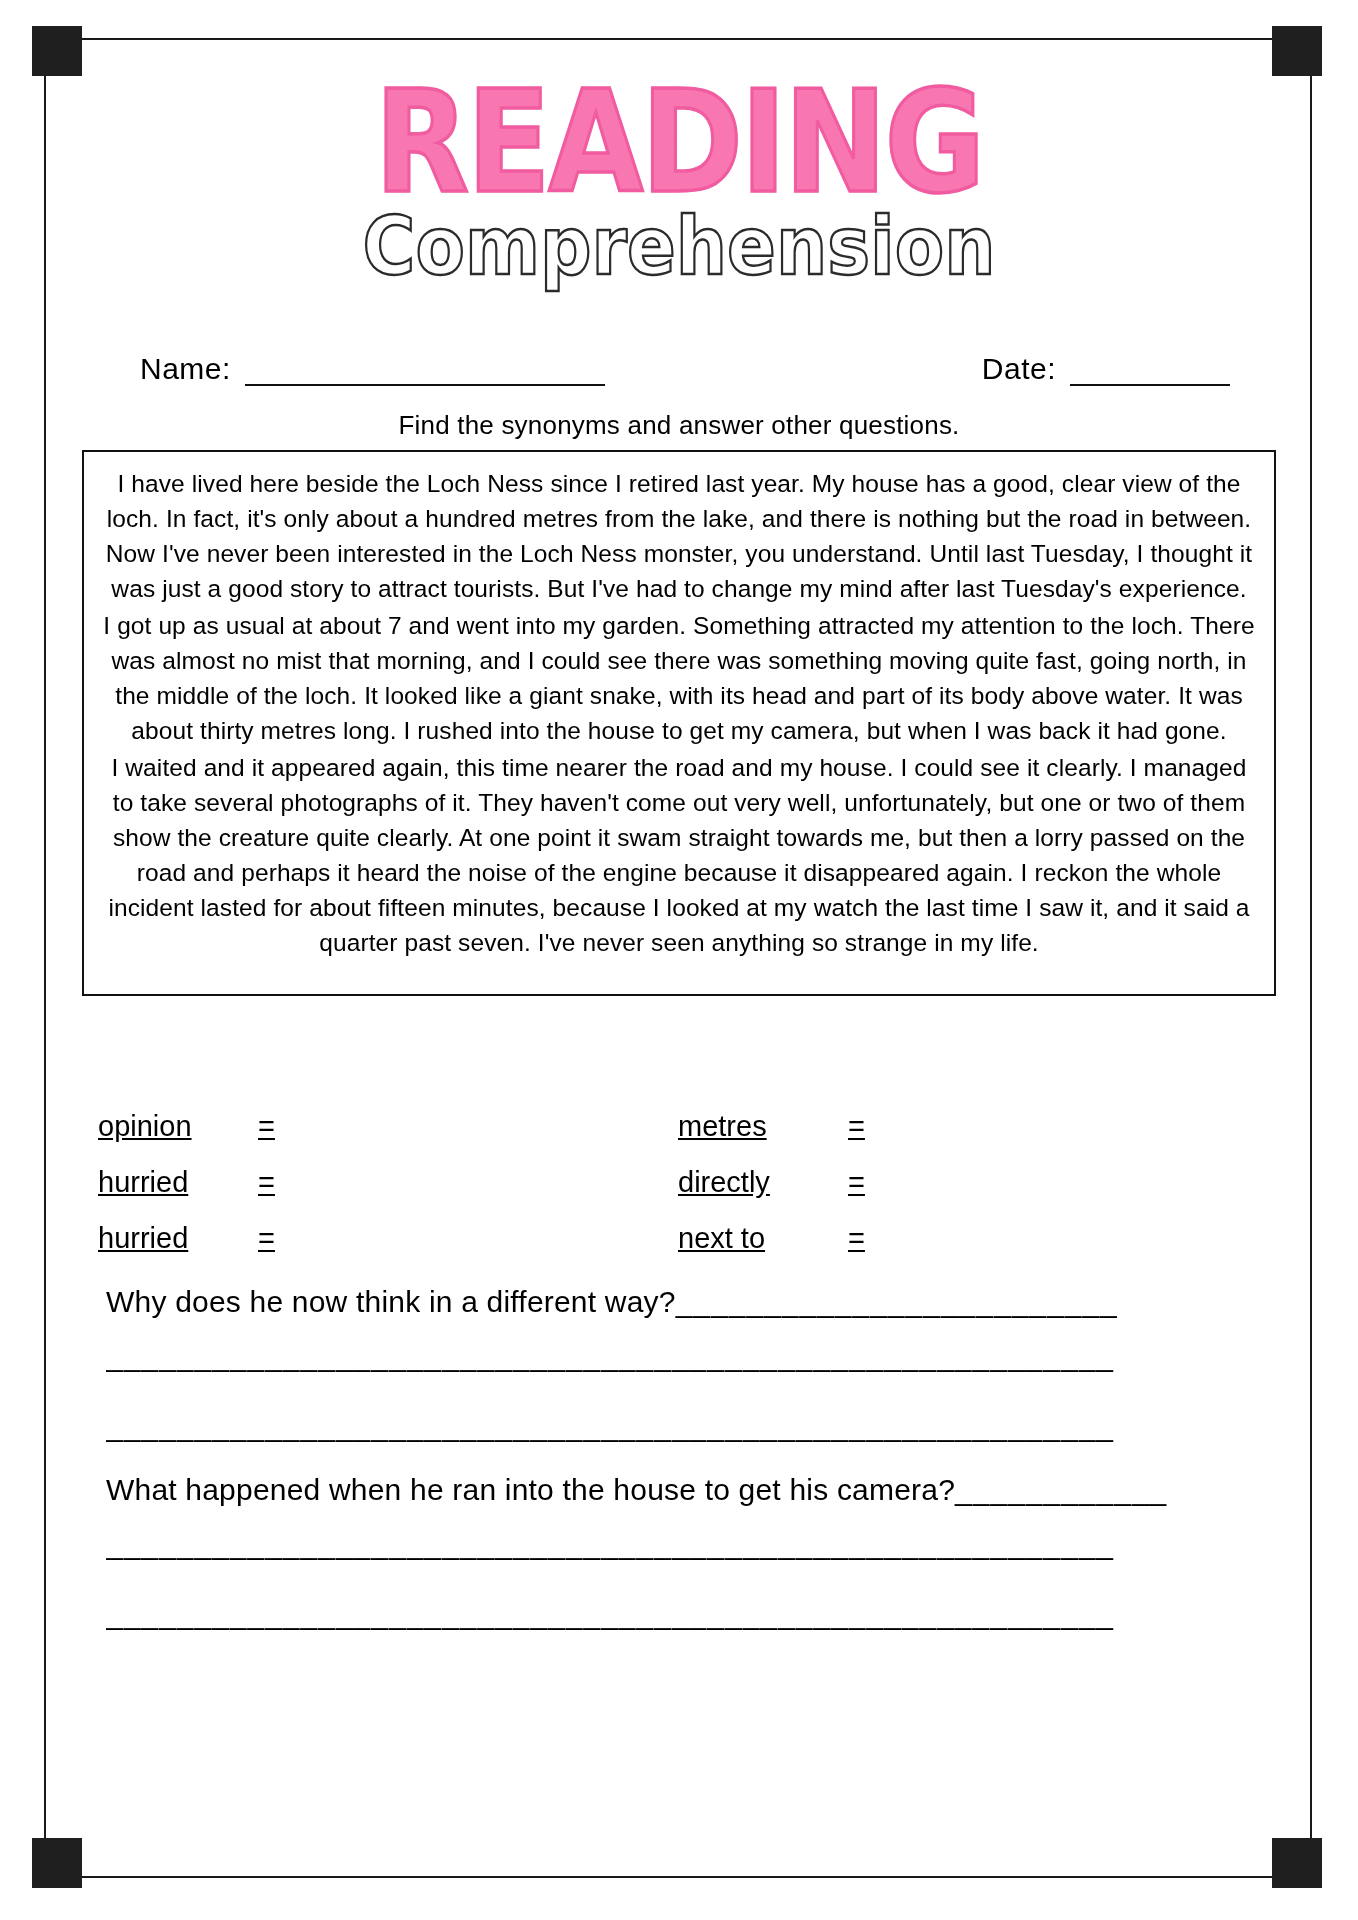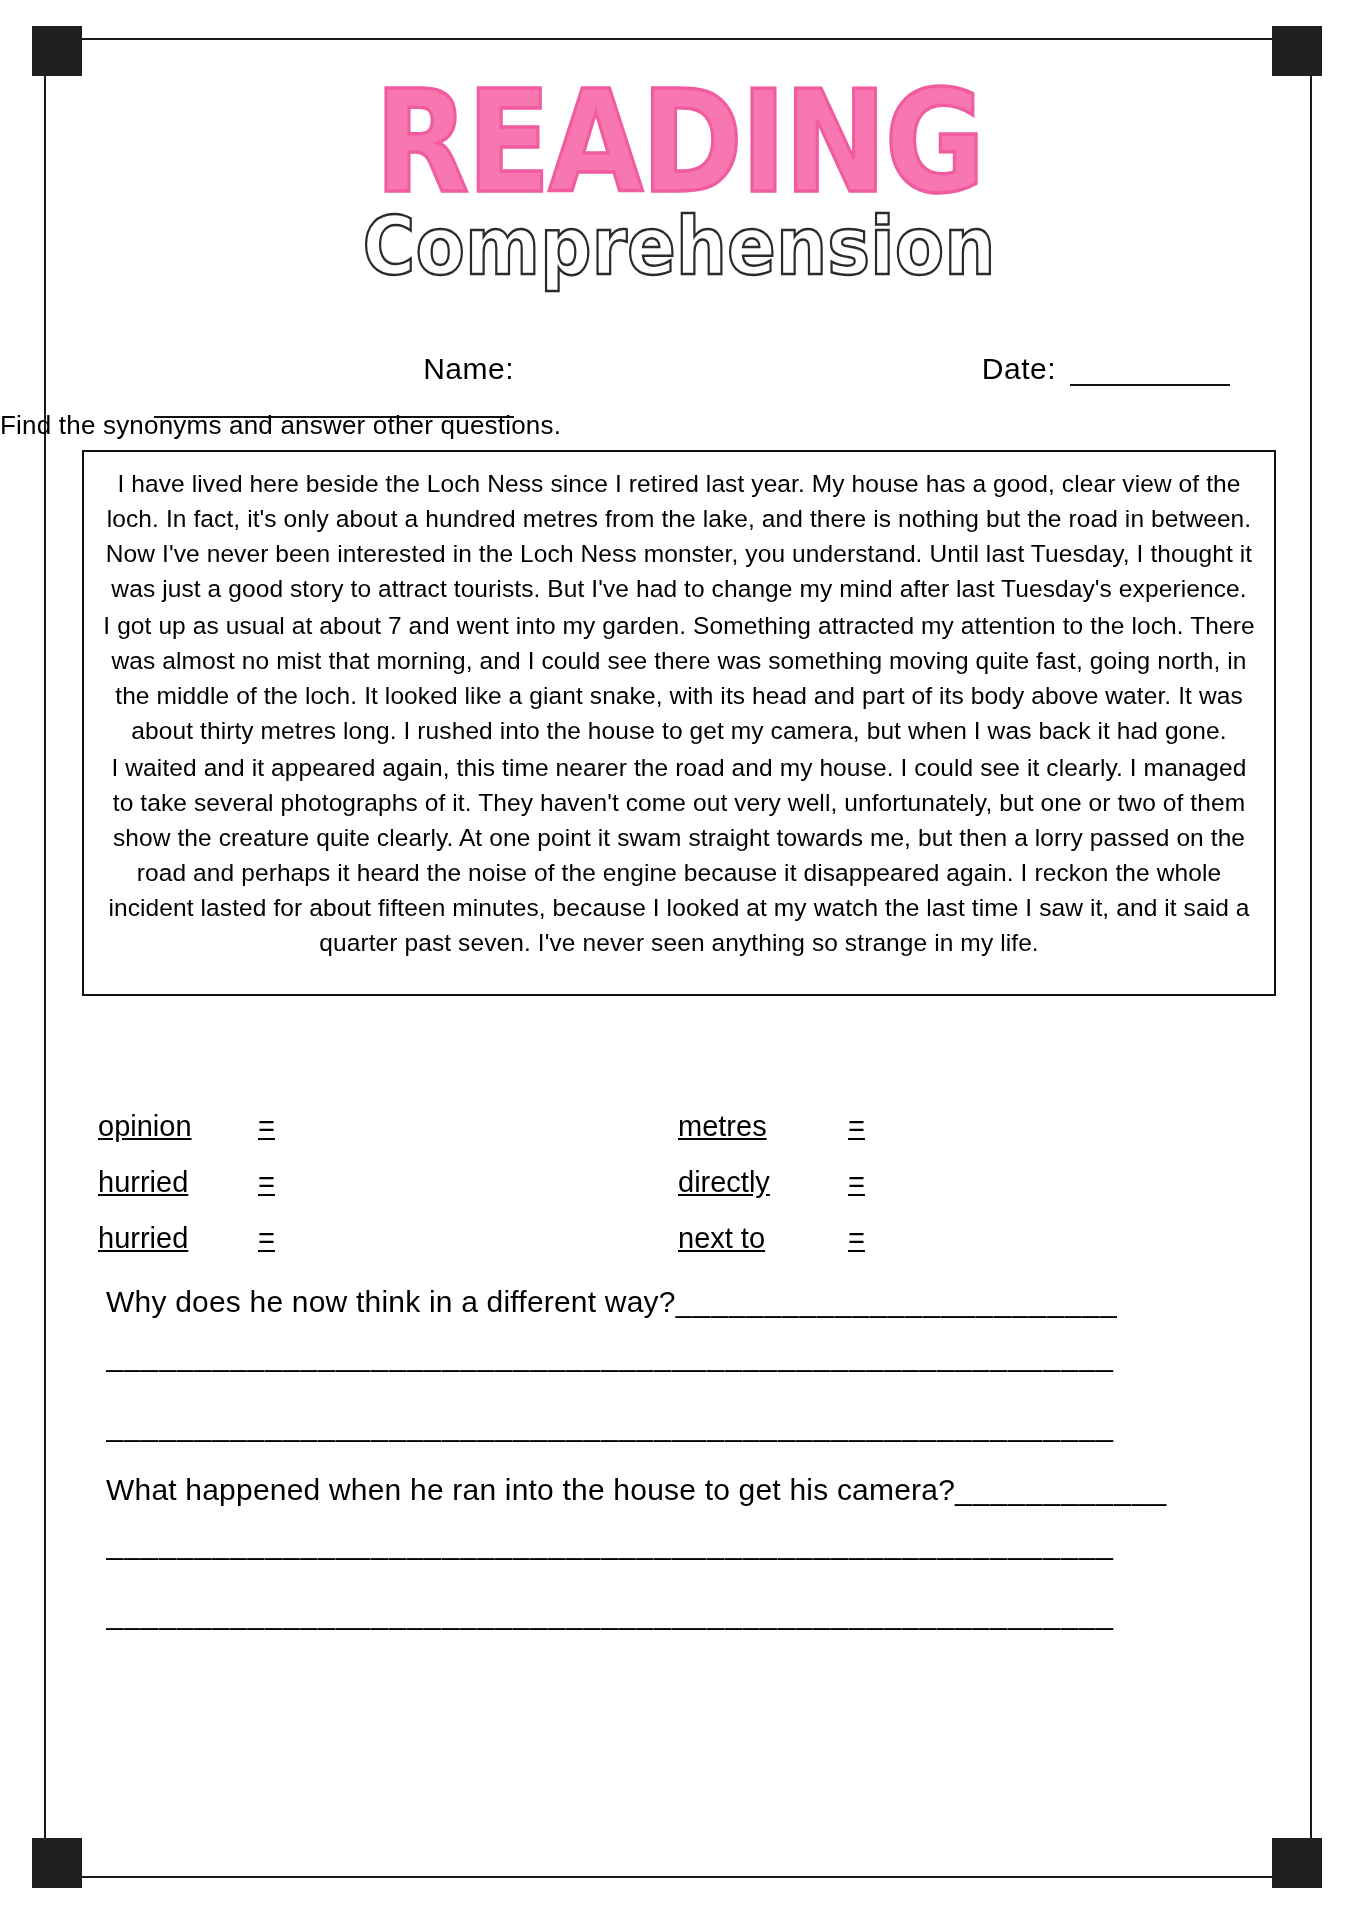--- a/index.html
+++ b/index.html
@@ -93,21 +93,20 @@
   .name-label, .date-label {
     font-family: "Liberation Sans", sans-serif;
     font-size: 30px;
     letter-spacing: 0.5px;
   }
   .name-group {
     position: absolute;
     left: 0; top: 0;
     display: flex;
     align-items: flex-end;
-    flex-direction: column;
   }
   .date-group {
     position: absolute;
     right: 0; top: 0;
     display: flex;
     align-items: flex-end;
   }
   .blank-line {
     display: inline-block;
     border-bottom: 2.5px solid #111;
@@ -115,21 +114,21 @@
   }
   .blank-name { width: 360px; margin-left: 14px; }
   .blank-date { width: 160px; margin-left: 14px; }
 
   
   .instruction {
     position: absolute;
     left: 0;
     top: 410px;
     width: 1358px;
-    text-align: left;
+    text-align: center;
     font-size: 26px;
     letter-spacing: 0.2px;
   }
 
   
   .passage-box {
     position: absolute;
     left: 82px;
     top: 450px;
     width: 1194px;

